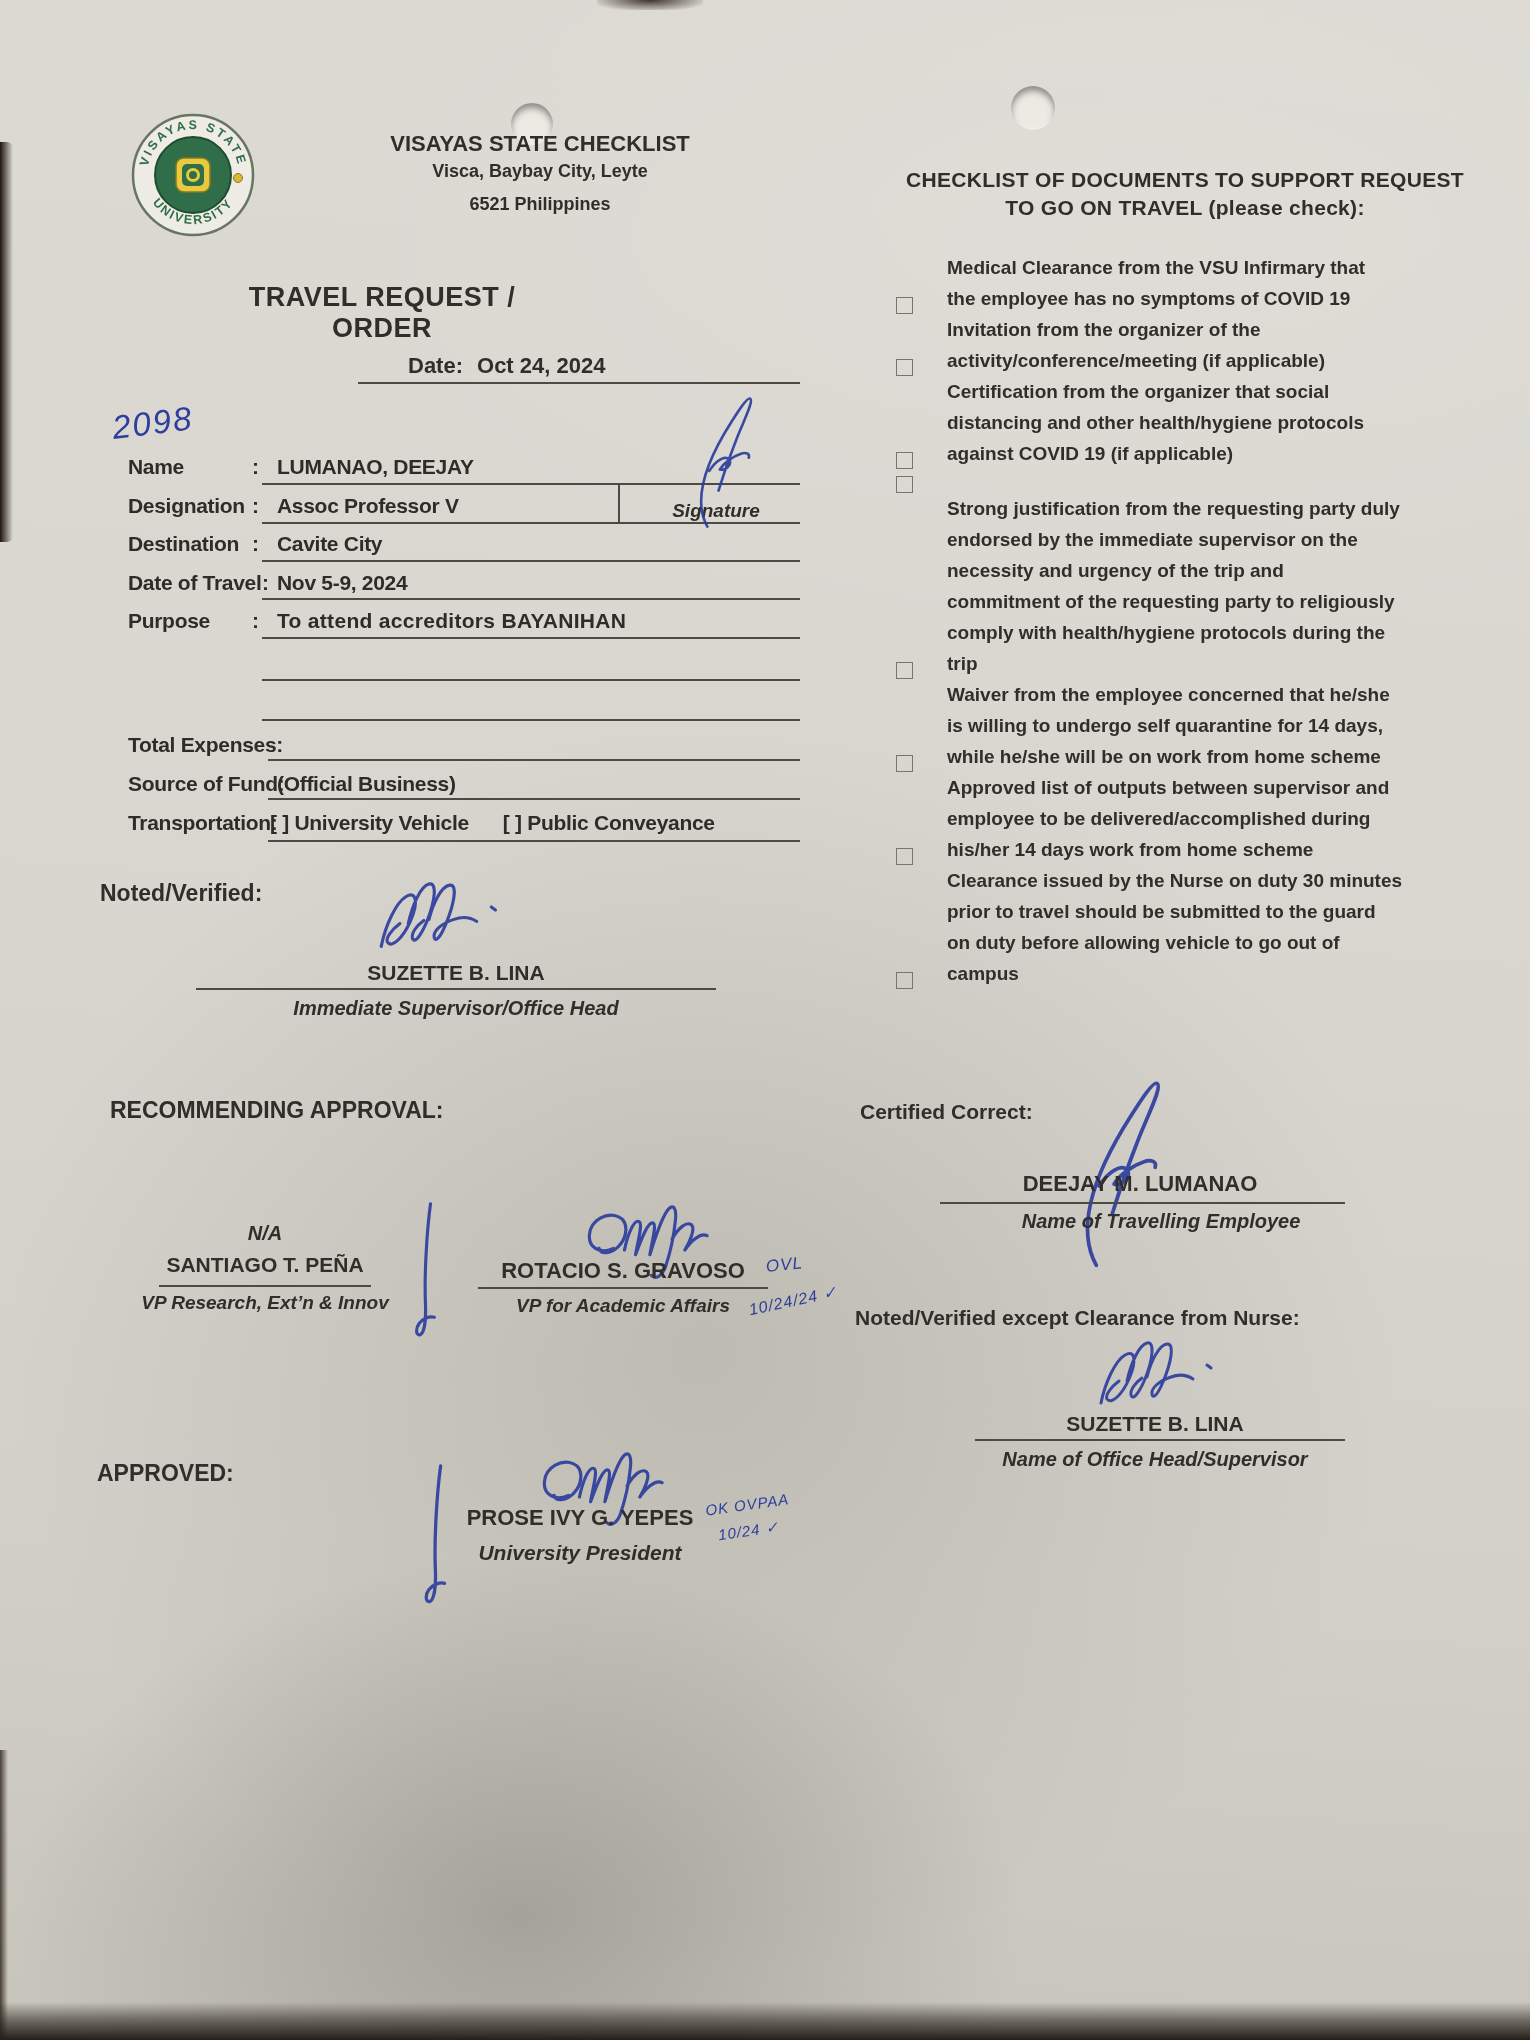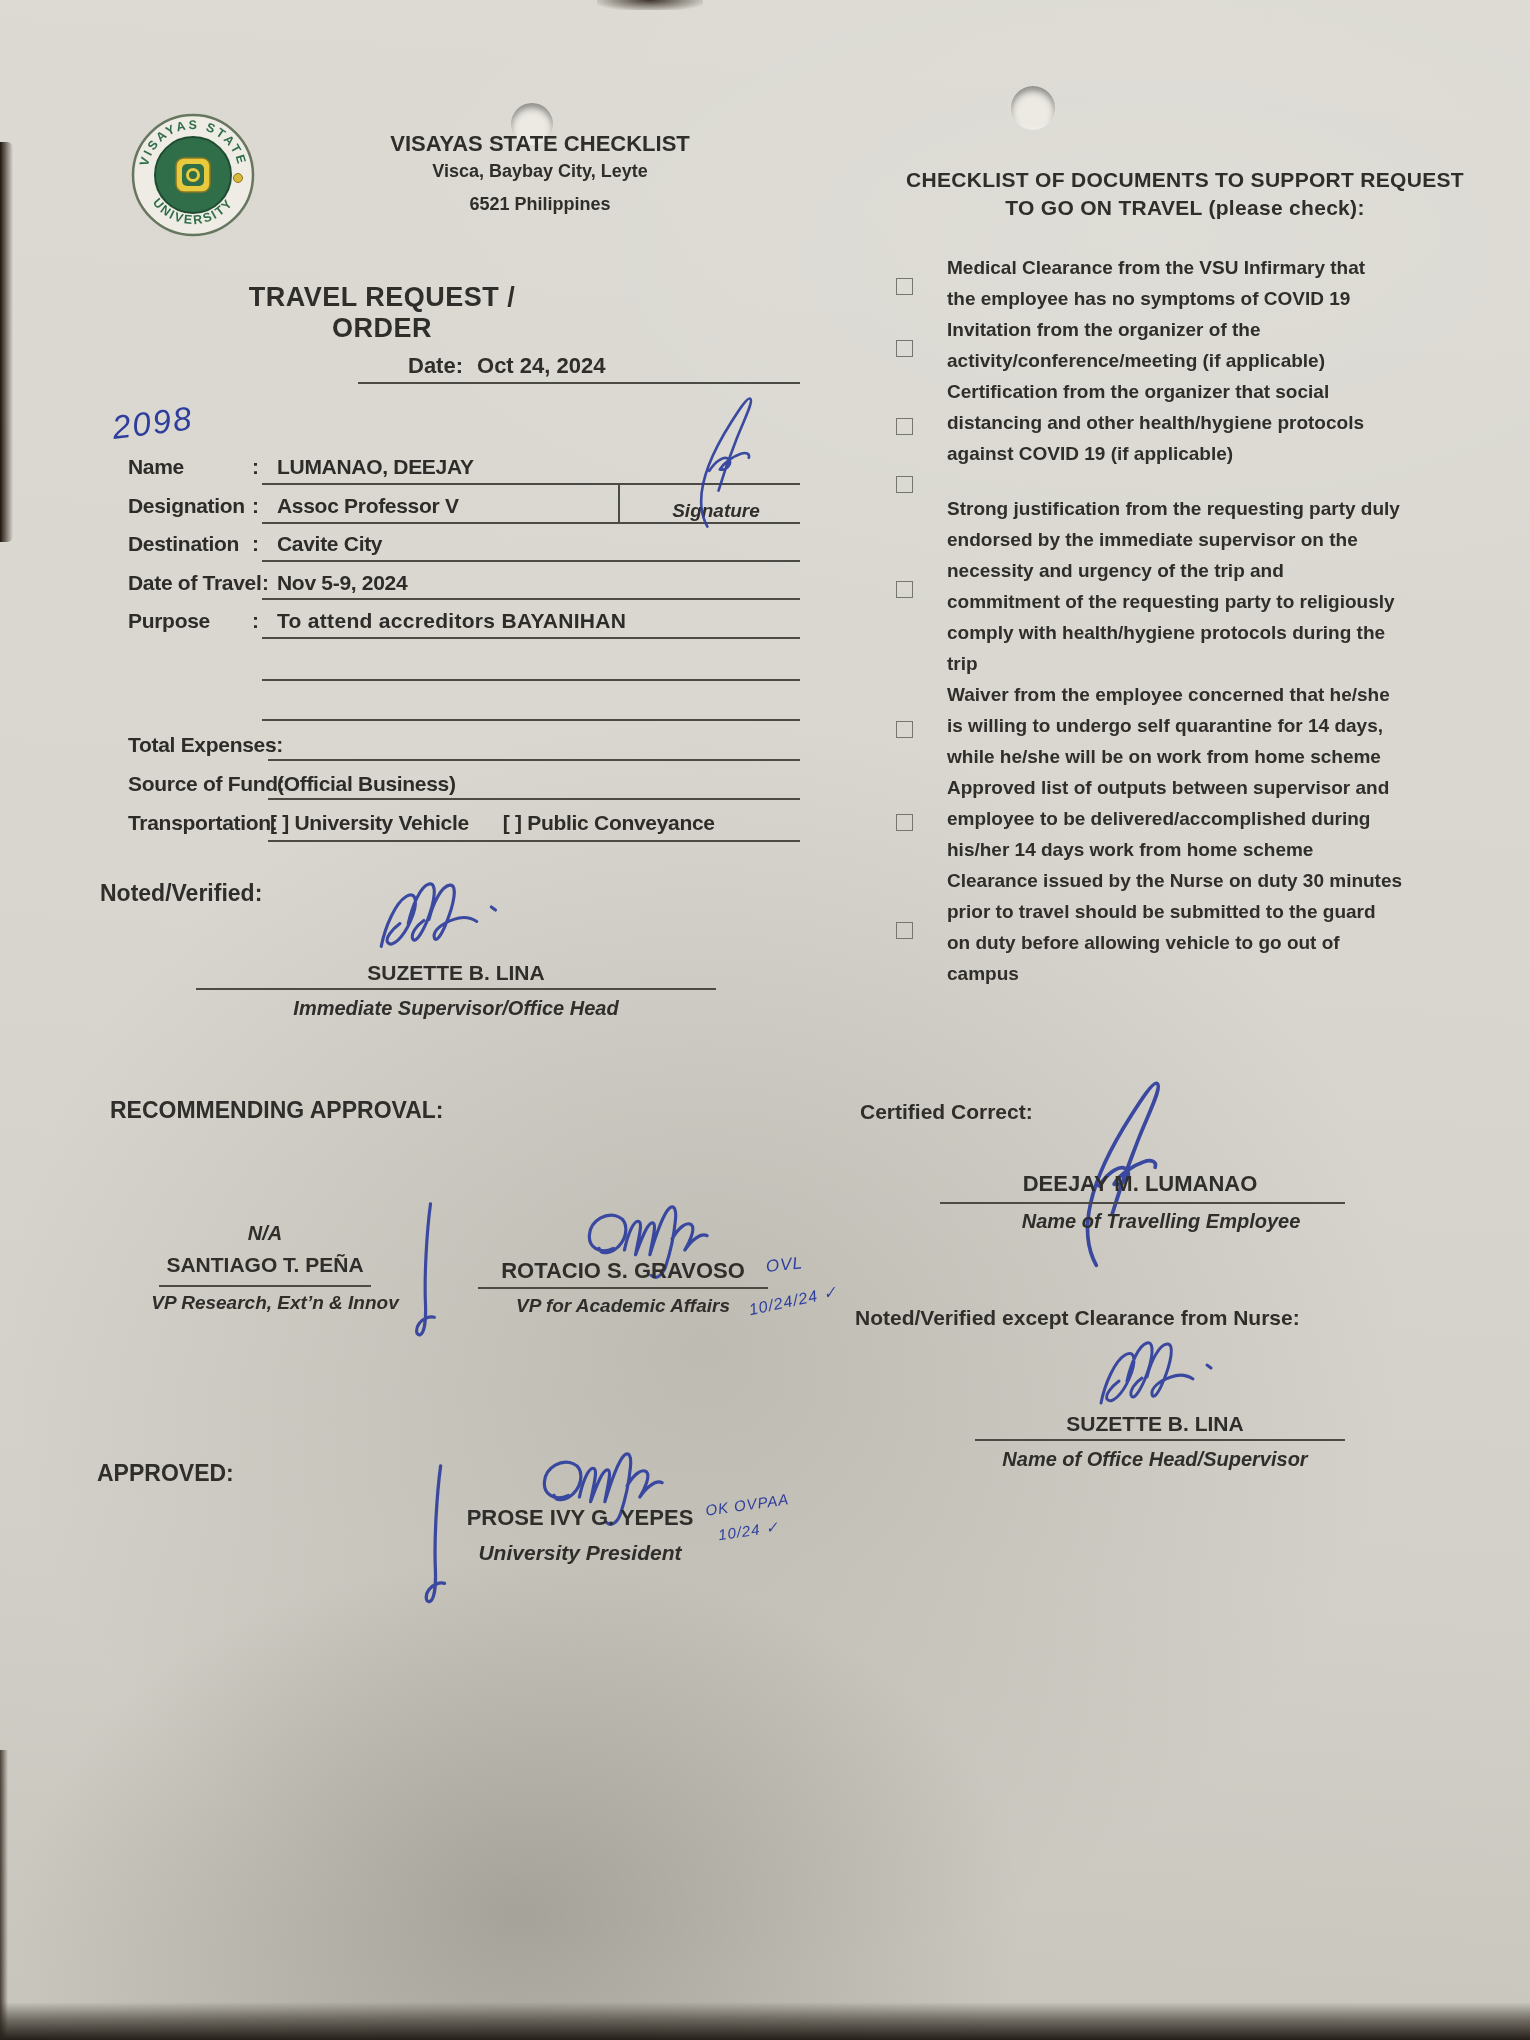--- a/index.html
+++ b/index.html
@@ -28,21 +28,21 @@
     box-shadow:inset 0 5px 7px rgba(0,0,0,.35), inset 0 -2px 3px rgba(255,255,255,.5);}
   .left-strip{position:absolute;left:0;top:142px;width:13px;height:400px;
     background:linear-gradient(90deg,#20150d,rgba(32,21,13,0));border-radius:0 6px 6px 0;}
   .left-edge{position:absolute;left:0;top:1750px;width:8px;height:290px;
     background:linear-gradient(90deg,rgba(40,30,20,.8),rgba(0,0,0,0));}
   .bottom-band{position:absolute;left:0;bottom:0;width:100%;height:38px;
     background:linear-gradient(180deg,rgba(47,41,33,0) 0%,rgba(47,41,33,.55) 45%,#241f19 100%);}
   .top-sliver{position:absolute;left:597px;top:0;width:106px;height:10px;
     background:radial-gradient(60px 12px at 50% 0%, #3d342b, rgba(0,0,0,0));}
   .ck-items{position:absolute;left:896px;top:252px;width:620px;}
-  .ck-item{display:flex;align-items:center;column-gap:16px;gap:34px;}
+  .ck-item{display:flex;align-items:flex-end;column-gap:16px;gap:34px;}
   .ck-box{width:15px;height:15px;border:1.6px solid #76756e;margin-top:7px;flex:none;}
   .ck-text{font-weight:bold;font-size:19px;line-height:31px;white-space:pre;color:#2f2e2b;}
   .sig{position:absolute;}
   .sig path{fill:none;stroke:#2e3e9c;stroke-linecap:round;stroke-linejoin:round;opacity:.92;}
   .note{position:absolute;font-style:italic;color:#2e3e9c;letter-spacing:1px;}
 </style>
 </head>
 <body>
 
 <div class="paper">
@@ -139,21 +139,21 @@
     <path stroke-width="3" d="M6,68 C10,48 20,26 30,20 C40,14 42,26 34,44 C27,60 16,70 12,64 C10,60 16,52 24,46 M32,46 C36,28 44,10 52,8 C60,6 58,24 50,44 C44,58 38,66 36,60 C35,55 40,48 47,43 M52,42 C56,26 64,10 72,9 C80,8 76,28 68,47 C63,59 58,65 57,59 C56,53 64,46 76,42 C84,39 92,40 98,44 M112,30 l4,3"></path>
   </svg>
   <div class="abs c b fs21" style="left:196px;top:961px;width:520px">SUZETTE B. LINA</div>
   <div class="line" style="left:196px;top:988px;width:520px"></div>
   <div class="abs c bi fs20" style="left:196px;top:997px;width:520px">Immediate Supervisor/Office Head</div>
 
   <div class="abs b fs23" style="left:110px;top:1097px">RECOMMENDING APPROVAL:</div>
   <div class="abs c i w600 fs20" style="left:130px;top:1222px;width:270px">N/A</div>
   <div class="abs c b fs21" style="left:130px;top:1253px;width:270px">SANTIAGO T. PEÑA</div>
   <div class="line" style="left:159px;top:1285px;width:212px"></div>
-  <div class="abs c bi fs19" style="left:120px;top:1292px;width:310px">VP Research, Ext’n &amp; Innov</div>
+  <div class="abs c bi fs19" style="left:110px;top:1292px;width:310px">VP Research, Ext’n &amp; Innov</div>
 
   <svg class="sig" style="left:408px;top:1200px" width="40" height="145" viewBox="0 0 44 230">
     <path stroke-width="5" d="M26,6 C20,50 16,120 18,165 C19,192 16,212 9,214 C3,215 2,204 8,196 C14,188 24,184 32,186"></path>
   </svg>
   <svg class="sig" style="left:580px;top:1200px" width="135" height="100" viewBox="0 0 170 120">
     <path stroke-width="4" d="M42,58 C24,66 10,56 12,40 C14,22 34,12 48,18 C62,24 60,44 48,56 C38,65 26,66 24,58 M56,60 C60,40 68,22 74,24 C80,26 72,52 70,66 C78,44 86,24 92,26 C97,28 90,52 88,66 C96,40 104,16 112,8 C118,2 122,8 120,24 C118,44 112,68 108,80 C104,92 96,98 90,92 M116,46 C124,32 134,24 140,28 C146,33 138,50 132,60 C140,48 152,38 160,42"></path>
   </svg>
   <div class="abs c b fs22" style="left:478px;top:1258px;width:290px">ROTACIO S. GRAVOSO</div>
   <div class="line" style="left:478px;top:1287px;width:290px"></div>
   <div class="abs c bi fs19" style="left:488px;top:1295px;width:270px">VP for Academic Affairs</div>

